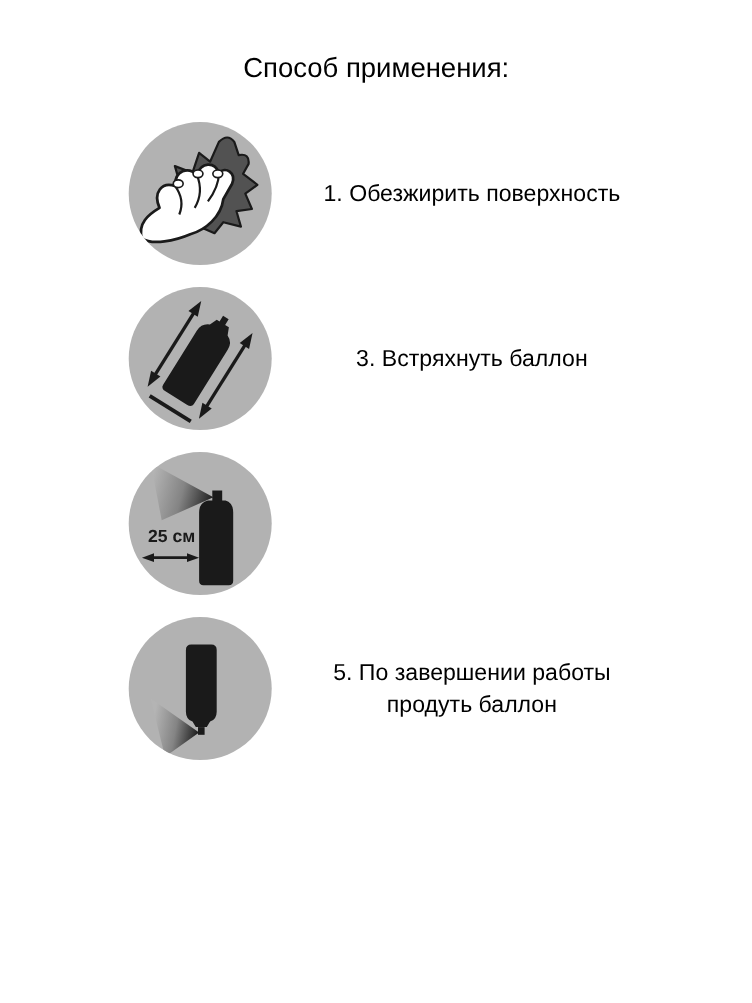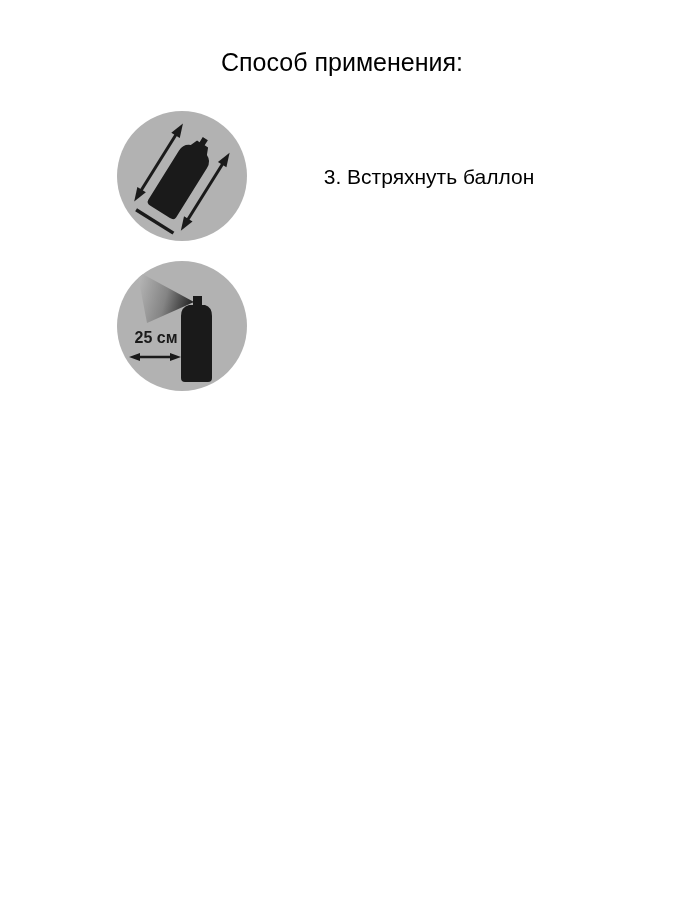--- a/index.html
+++ b/index.html
@@ -44,20 +44,37 @@
 </style>
 </head>
 <body>
 
 <div class="page">
 
   <h1 class="title">Способ применения:</h1>
 
   <div class="steps">
 
+    <div class="step">
+      <div class="icon-circle">
+        <svg viewBox="0 0 130 130">
+          <path class="cloth" stroke-width="2" stroke-linejoin="round" d="M30,76 L46,54 L42,40 L58,46 L64,28 L74,36 L82,18 Q90,10 96,18 L100,30 Q110,28 109,38 L104,47 L117,57 L106,65 L112,79 L98,81 L102,95 L86,91 L78,101 L64,95 L50,99 L46,84 Z"></path>
+          <path class="hand" stroke-width="2.5" stroke-linejoin="round" d="M12,106 C8,92 18,84 28,78 C22,64 30,54 42,58 C42,44 54,40 62,48 C66,36 78,36 82,46 C88,40 98,46 94,56 L86,70 C84,86 70,98 56,102 C42,108 22,112 12,106 Z"></path>
+          <path class="ln" stroke-width="2" d="M42,58 C48,66 50,74 46,84"></path>
+          <path class="ln" stroke-width="2" d="M62,48 C66,58 66,68 60,78"></path>
+          <path class="ln" stroke-width="2" d="M82,46 C82,56 78,64 72,72"></path>
+          <ellipse class="nail" stroke-width="1.5" cx="45" cy="56" rx="4.5" ry="3.5"></ellipse>
+          <ellipse class="nail" stroke-width="1.5" cx="63" cy="47" rx="4.5" ry="3.5"></ellipse>
+          <ellipse class="nail" stroke-width="1.5" cx="81" cy="47" rx="4.5" ry="3.5"></ellipse>
+        </svg>
+      </div>
+      <div class="step-text">
+        <span>1. Обезжирить поверхность</span>
+      </div>
+    </div>
 
     <div class="step">
       <div class="icon-circle">
         <svg viewBox="0 0 130 130">
           <g transform="rotate(32 65 65)">
             <path class="ink" d="M49,103 L49,45 Q49,37 56,34 L59,27 L62,27 L62,21 L68,21 L68,27 L72,27 L75,34 Q82,37 82,45 L82,103 Q82,107 77,107 L54,107 Q49,107 49,103 Z"></path>
             <line class="ln" stroke-width="3" x1="38" y1="33" x2="38" y2="99"></line>
             <polygon class="ink" points="38,20 33,34 43,34"></polygon>
             <polygon class="ink" points="38,112 33,98 43,98"></polygon>
             <line class="ln" stroke-width="3" x1="93" y1="33" x2="93" y2="99"></line>
@@ -86,15 +103,35 @@
           <path class="ink" d="M64,117 V55 Q64,46 72,44 L76,44 V35 H85 V44 L88,44 Q95,46 95,55 V117 Q95,121 91,121 H68 Q64,121 64,117 Z"></path>
           <text class="icon-label" x="39" y="82" text-anchor="middle">25 см</text>
           <line class="ln" stroke-width="2.5" x1="18" y1="96" x2="58" y2="96"></line>
           <polygon class="ink" points="12,96 23,92 23,100"></polygon>
           <polygon class="ink" points="64,96 53,92 53,100"></polygon>
         </svg>
       </div>
     </div>
 
 
+    <div class="step">
+      <div class="icon-circle">
+        <svg viewBox="0 0 130 130">
+          <defs>
+            <linearGradient id="coneG5" gradientUnits="userSpaceOnUse" x1="64" y1="104" x2="22" y2="96">
+              <stop offset="0" style="stop-color:var(--icon-dark)"></stop>
+              <stop offset="0.5" style="stop-color:#848484"></stop>
+              <stop offset="1" style="stop-color:#b4b4b4"></stop>
+            </linearGradient>
+          </defs>
+          <polygon points="64,105 20,74 33,127" fill="url(#coneG5)"></polygon>
+          <path class="ink" d="M52,30 Q52,25 57,25 H75 Q80,25 80,30 V86 Q80,93 74,95 L71,100 H61 L58,95 Q52,93 52,86 Z"></path>
+          <rect class="ink" x="63" y="100" width="6" height="7"></rect>
+        </svg>
+      </div>
+      <div class="step-text">
+        <div>5. По завершении работы</div>
+        <div>продуть баллон</div>
+      </div>
+    </div>
 
   </div>
 </div>
 
 </body></html>

